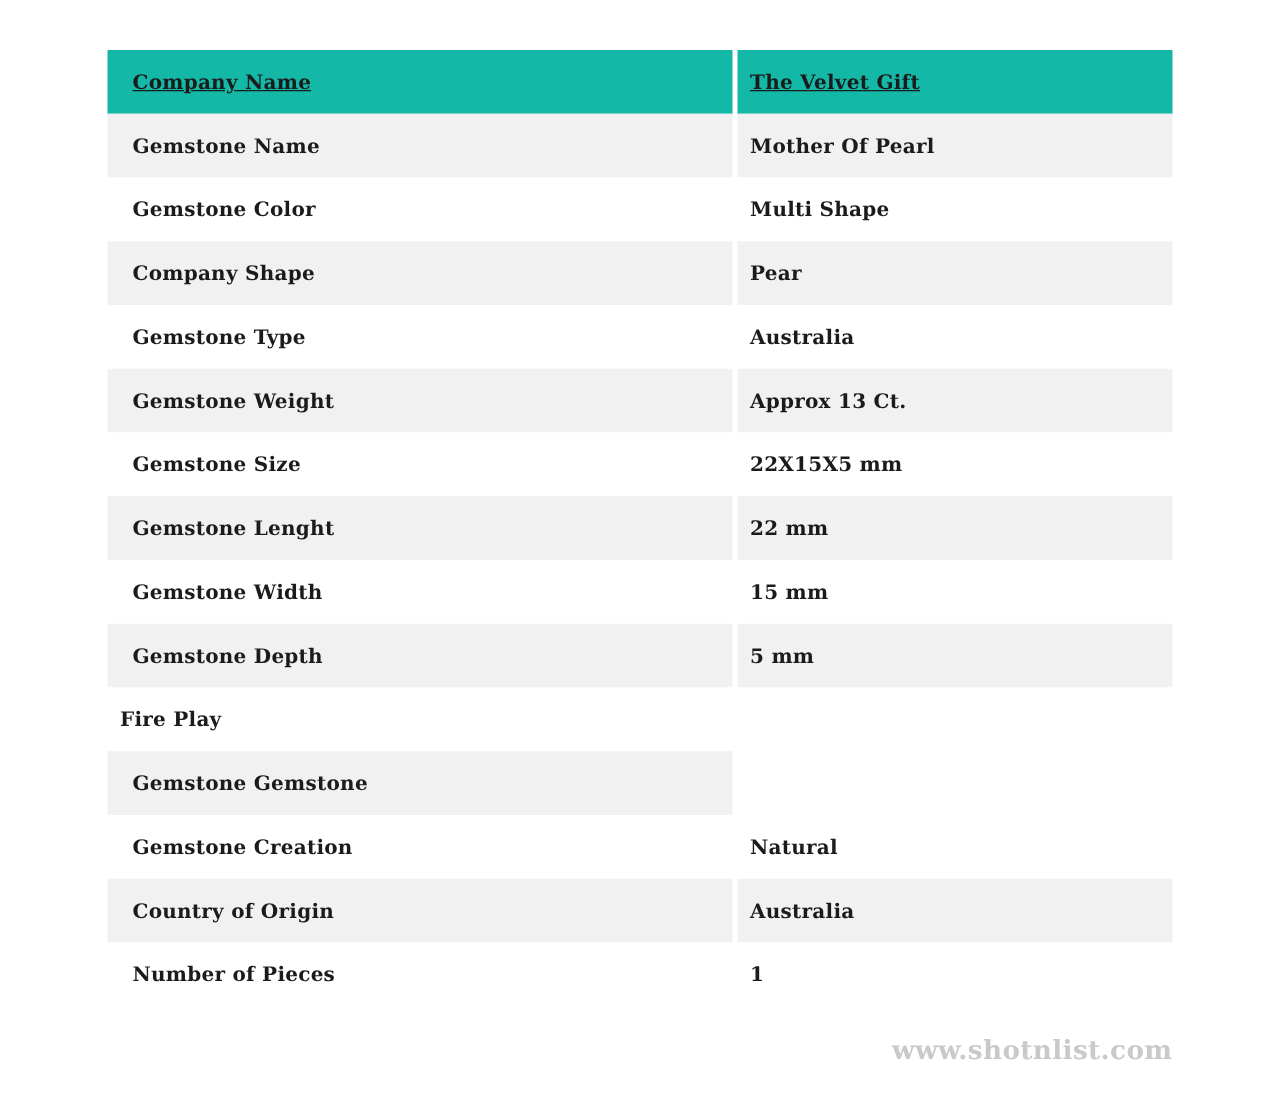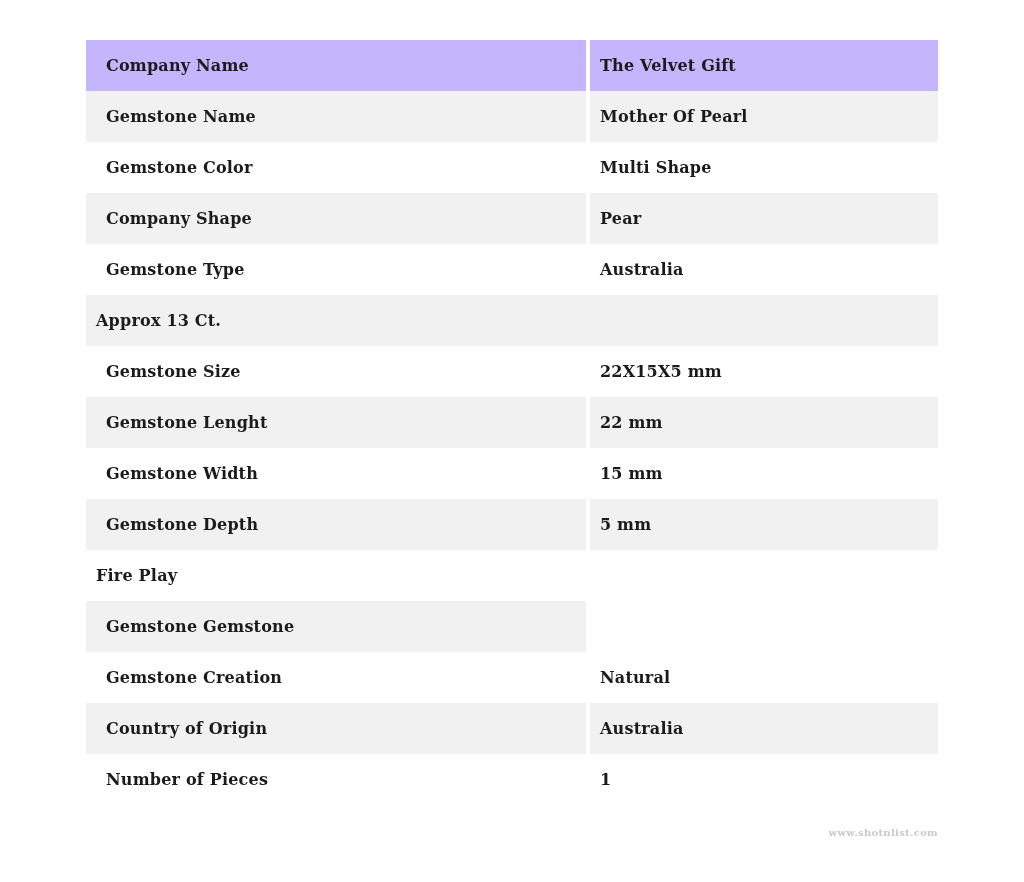--- a/index.html
+++ b/index.html
@@ -39,29 +39,29 @@
   }
 
   .cell.label { width: 500px; flex: 0 0 500px; }
   .cell.value { flex: 1; padding-left: 10px; }
 
   
   .row:nth-child(odd)  .cell { background: #ffffff; }
   .row:nth-child(even) .cell { background: #f1f1f1; }
 
   
-  .row.header-row .cell { background: #c4b5fd; }
+  .row.header-row .cell { background: #14b8a6; text-decoration: underline; }
 
   .watermark {
     width: 852px;
     margin-left: 86px;
     margin-top: 22px;
     text-align: right;
     font-weight: bold;
-    font-size: 10px;
+    font-size: 21px;
     color: #c9c9c9;
     letter-spacing: 0.3px;
   }
 </style>
 </head>
 <body>
 
 <div class="table-wrap">
   <div class="spec-table">
 
@@ -84,20 +84,21 @@
       <div class="cell label">Company Shape</div>
       <div class="cell value">Pear</div>
     </div>
 
     <div class="row">
       <div class="cell label">Gemstone Type</div>
       <div class="cell value">Australia</div>
     </div>
 
     <div class="row">
+      <div class="cell label">Gemstone Weight</div>
       <div class="cell value">Approx 13 Ct.</div>
     </div>
 
     <div class="row">
       <div class="cell label">Gemstone Size</div>
       <div class="cell value">22X15X5 mm</div>
     </div>
 
     <div class="row">
       <div class="cell label">Gemstone Lenght</div>

